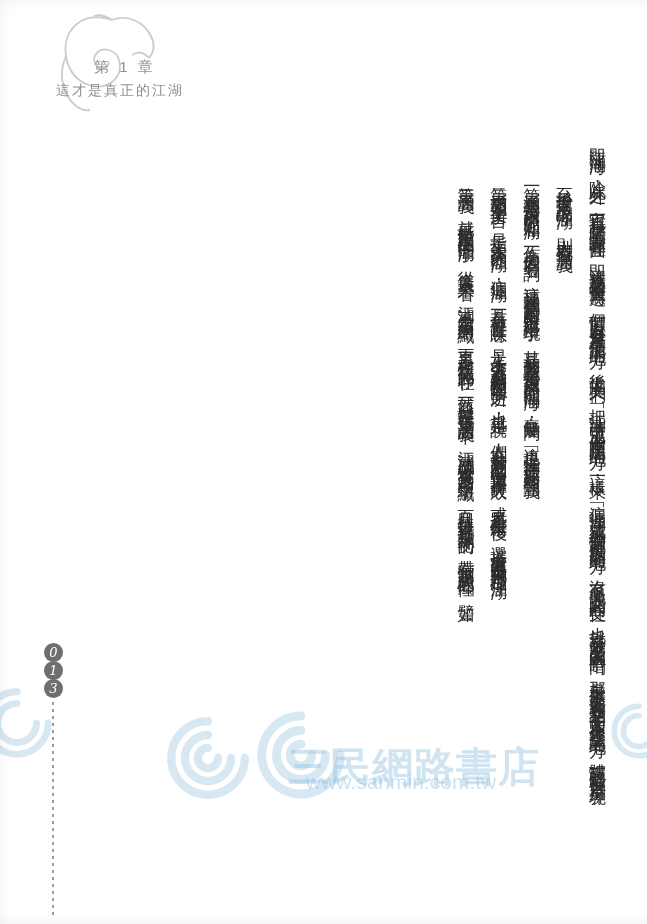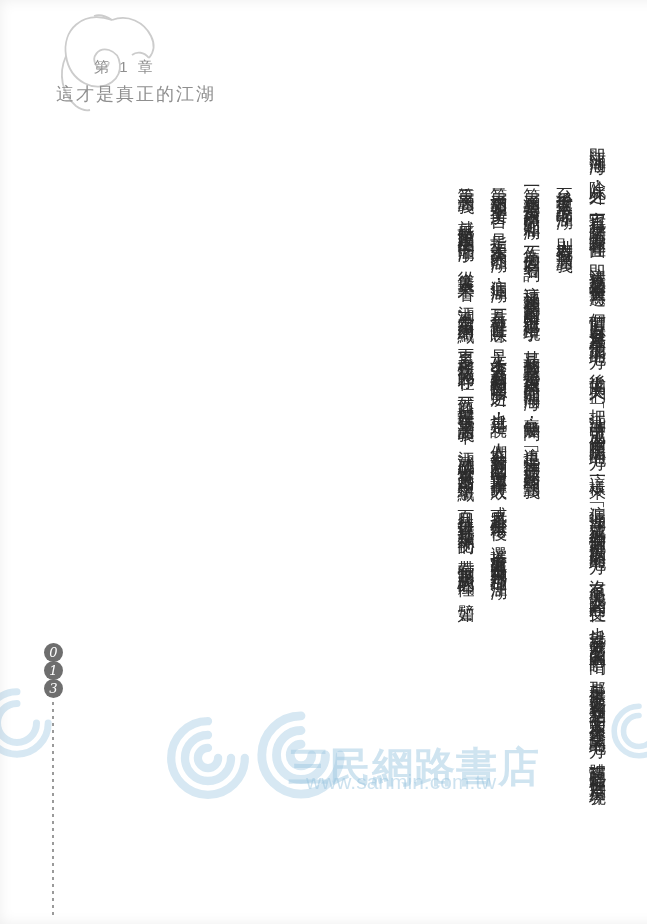--- a/index.html
+++ b/index.html
@@ -9,21 +9,21 @@
   html,body{margin:0;padding:0;}
   body{width:647px;height:924px;background:#ffffff;overflow:hidden;
        font-family:"Liberation Serif","DejaVu Serif",serif;}
   .sheet{position:relative;width:647px;height:924px;background:#fff;
          box-shadow:inset 0 0 14px rgba(0,0,0,0.07);padding-left:36px;}
   
   .chapter-header{position:absolute;left:0;top:0;width:240px;height:120px;}
   .ornament{position:absolute;left:50px;top:6px;}
   .ch-num{position:absolute;left:94px;top:58px;font-size:15px;letter-spacing:3px;
           color:var(--header-text);font-family:"Liberation Sans",sans-serif;}
-  .ch-title{position:absolute;left:56px;top:82px;font-size:18px;letter-spacing:2px;
+  .ch-title{position:absolute;left:56px;top:82px;font-size:14px;letter-spacing:2px;
           color:var(--header-text);font-family:"Liberation Sans",sans-serif;}
   
   .pagenum{position:absolute;left:44px;top:643px;width:20px;}
   .pn-circle{display:block;width:19px;height:19px;border-radius:50%;
              background:var(--pnum-bg);color:#fff;font-size:13px;line-height:19px;
              text-align:center;font-style:italic;margin-bottom:-1px;
              font-family:"DejaVu Serif",serif;}
   .dashline{position:absolute;left:52px;top:702px;width:2px;height:216px;
             background:repeating-linear-gradient(to bottom,var(--dash) 0 3px,transparent 3px 7px);}
   

